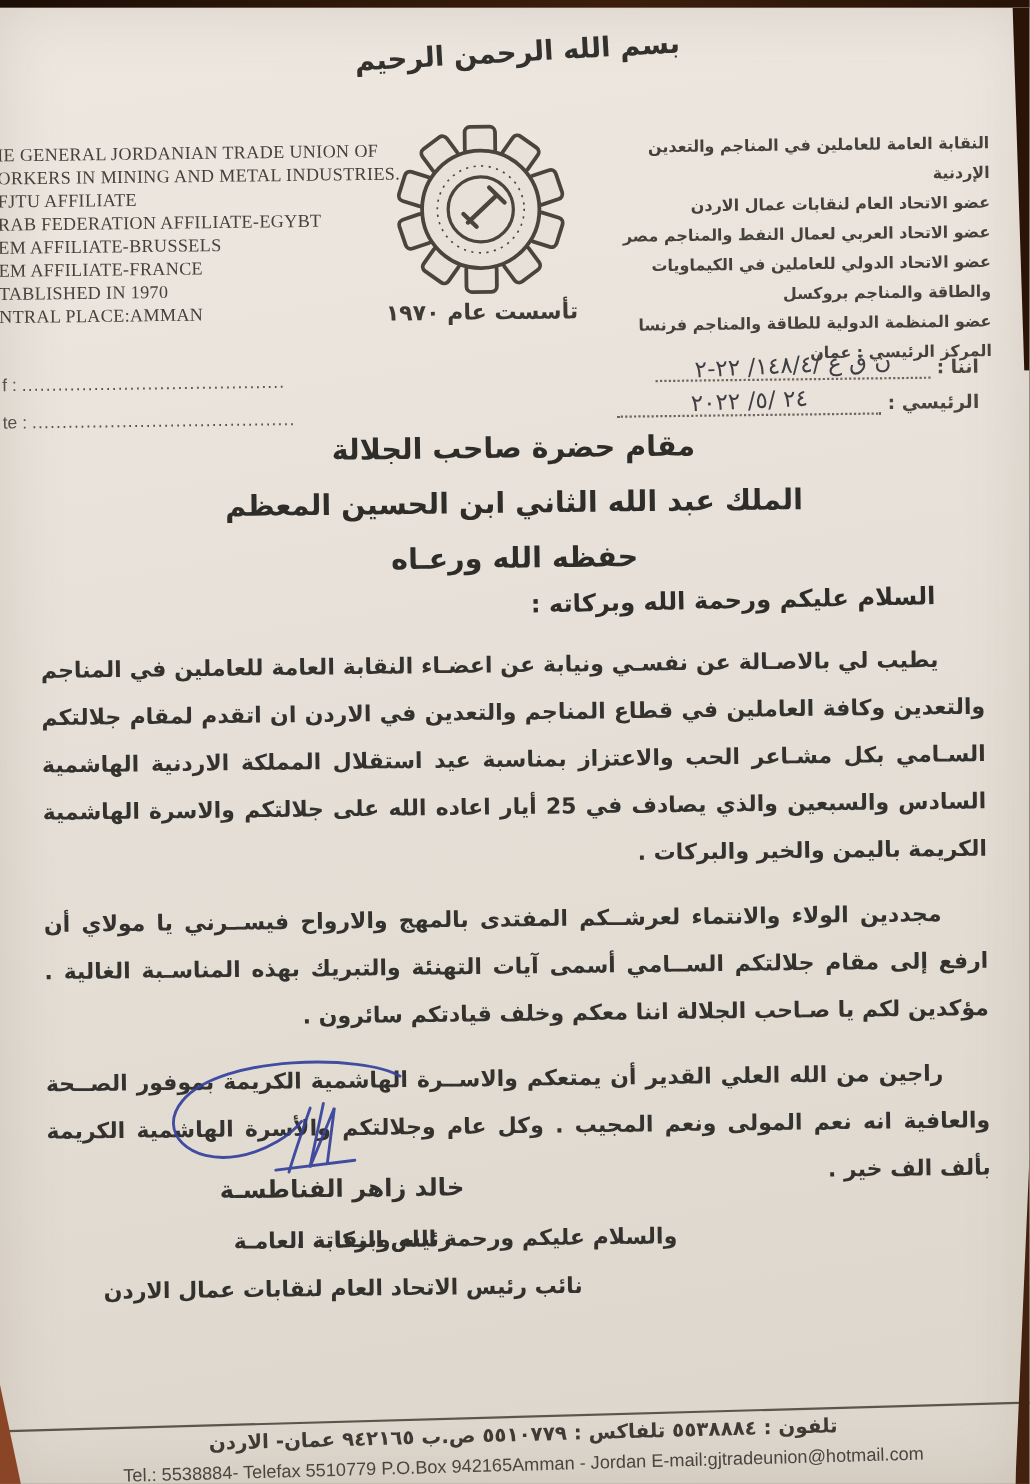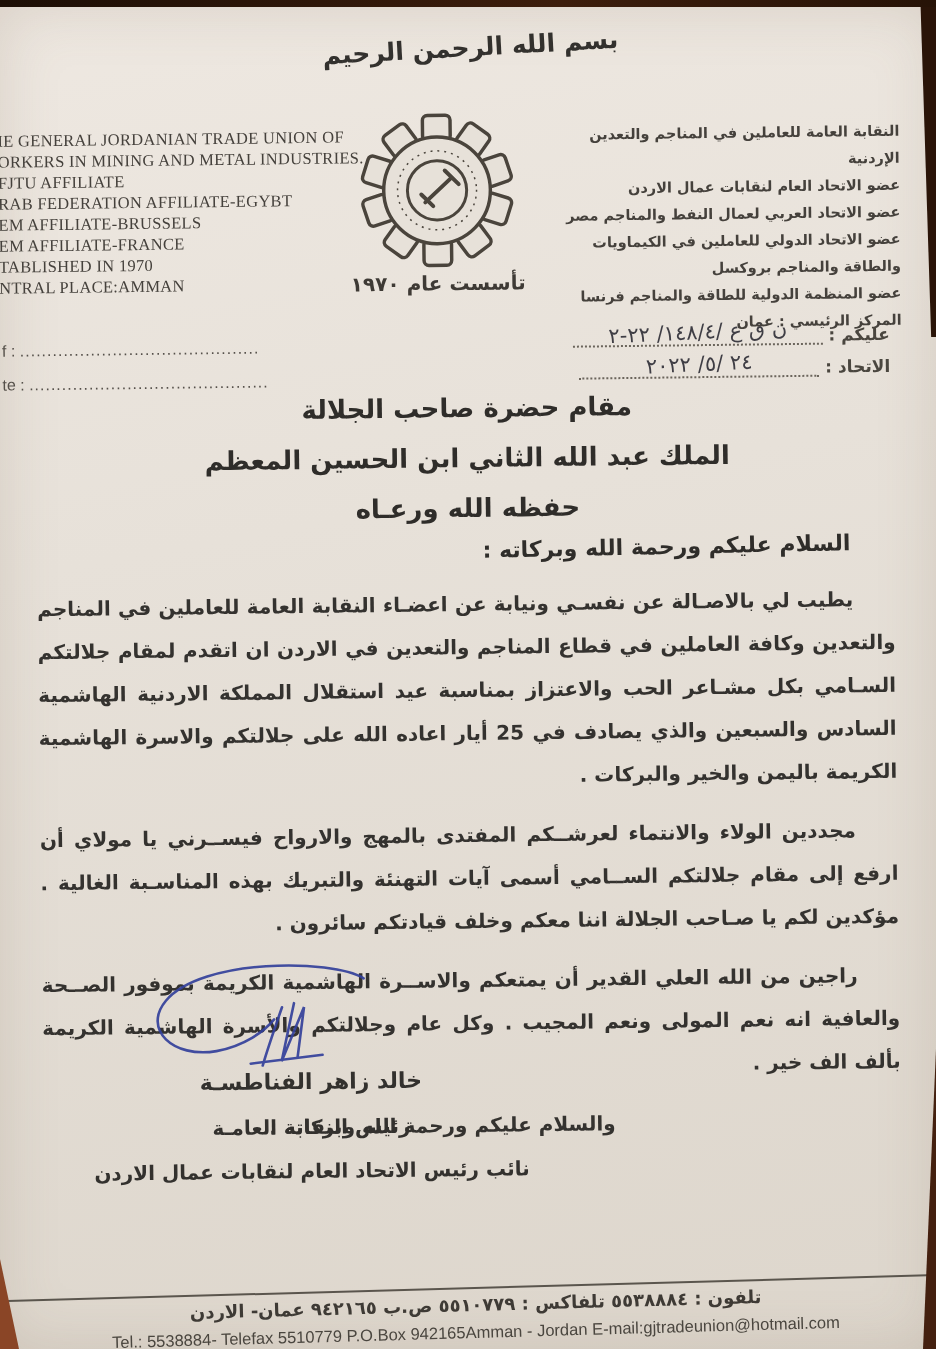--- a/index.html
+++ b/index.html
@@ -124,27 +124,27 @@
         <div>النقابة العامة للعاملين في المناجم والتعدين الإردنية</div>
         <div>عضو الاتحاد العام لنقابات عمال الاردن</div>
         <div>عضو الاتحاد العربي لعمال النفط والمناجم   مصر</div>
         <div>عضو الاتحاد الدولي للعاملين في الكيماويات والطاقة والمناجم   بروكسل</div>
         <div>عضو المنظمة الدولية للطاقة والمناجم   فرنسا</div>
         <div>المركز الرئيسي : عمان</div>
       </div>
 
       <div class="ref-right" dir="rtl">
         <div class="row">
-          <span>عليكم :</span>
+          <span>اننا :</span>
           <span class="dotted" style="width:250px">
             <span class="hand">ن ق ع /١٤٨/٤/ ٢٢-٢</span>
           </span>
         </div>
         <div class="row">
-          <span>الاتحاد :</span>
+          <span>الرئيسي :</span>
           <span class="dotted" style="width:240px">
             <span class="hand">٢٤ /٥/ ٢٠٢٢</span>
           </span>
         </div>
       </div>
 
       <div class="ref-left">
         <div class="row">
           <span>f :</span>
           <span class="dots">............................................</span>

